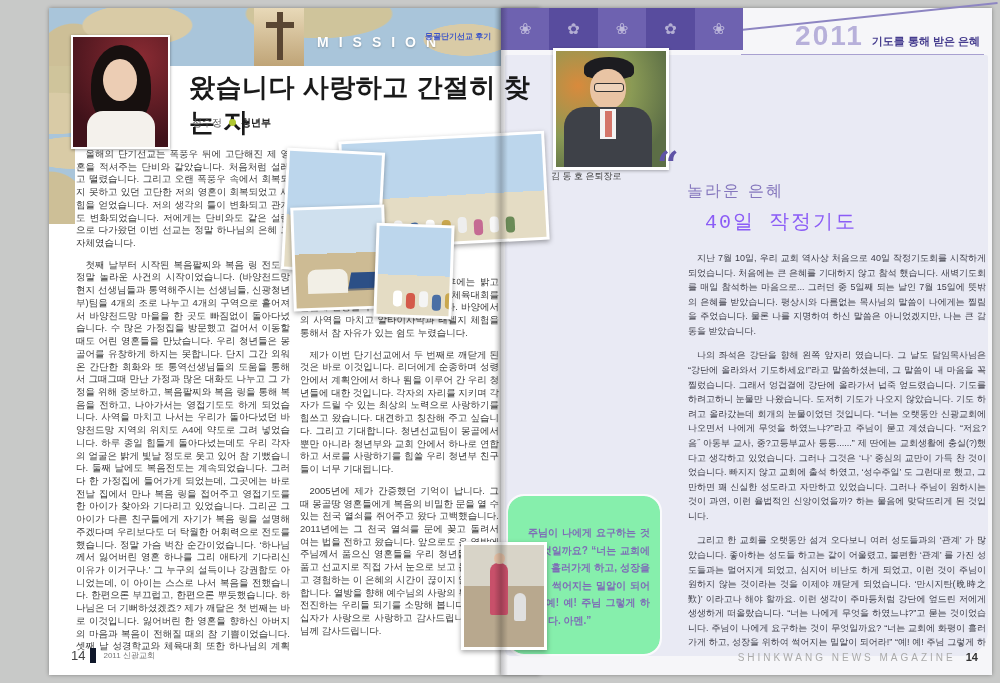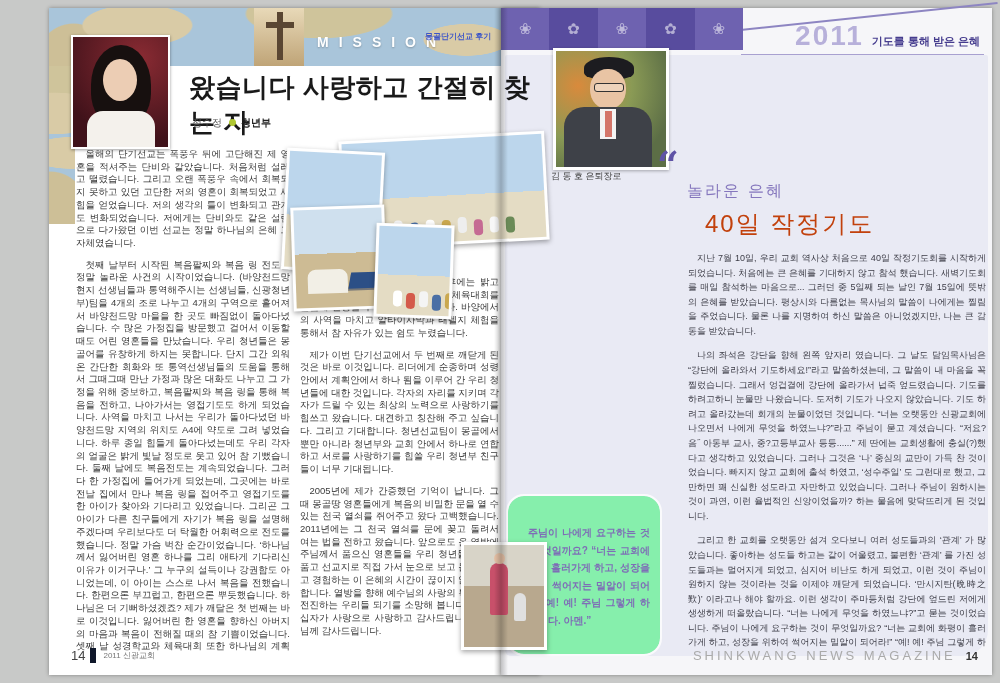--- a/index.html
+++ b/index.html
@@ -99,37 +99,37 @@
   #elder-photo .suit{position:absolute;left:8px;top:56px;width:88px;height:60px;border-radius:20px 20px 0 0;background:#3e4148;}
   #elder-photo .shirt{position:absolute;left:44px;top:58px;width:16px;height:30px;background:#f4f4f4;}
   #elder-photo .tie{position:absolute;left:49px;top:60px;width:7px;height:26px;background:#d4766a;}
   #elder-caption{position:absolute;left:50px;top:162px;width:114px;font-size:9px;color:#3c3c3c;z-index:5;}
 
   #rp-title{position:absolute;left:156px;top:146px;z-index:5;}
   #rp-title .qmark{font-family:"DejaVu Serif","Liberation Serif",serif;font-size:38px;font-weight:700;
        color:#5f53a6;line-height:.6;display:block;}
   #rp-title .l1{font-family:"DejaVu Serif","Liberation Serif",serif;font-size:16px;color:#8577bd;
        margin:4px 0 0 30px;letter-spacing:2px;}
-  #rp-title .l2{font-family:Liberation Sans, sans-serif;font-size:24px;color:#c2410c;
+  #rp-title .l2{font-family:Liberation Mono, monospace;font-size:20px;color:#8b5cf6;
        margin:6px 0 0 48px;letter-spacing:2px;}
 
   #rp-body{position:absolute;left:187px;top:243px;width:298px;height:398px;overflow:hidden;
        font-size:9px;line-height:1.62;color:#3c3c46;text-align:justify;}
   #rp-body p{margin:0 0 10px 0;text-indent:1em;}
 
   #quote-box{position:absolute;left:7px;top:488px;width:152px;height:158px;background:#86efac;
        border-radius:16px;outline:2px solid #fafafc;z-index:5;box-sizing:border-box;padding:28px 10px;}
   #quote-box .qt{font-size:10px;font-weight:700;color:#7e6eb6;line-height:1.75;text-align:justify;text-indent:1em;}
 
   
   #lp-footer{position:absolute;left:22px;bottom:12px;display:flex;align-items:center;z-index:6;}
   #lp-footer .num{font-size:13px;color:#444;padding-right:5px;border-right:6px solid #0f172a;}
   #lp-footer .lbl{font-size:8px;color:#777;padding-left:7px;}
   #rp-footer{position:absolute;right:14px;bottom:12px;display:flex;align-items:center;z-index:6;}
-  #rp-footer .lbl{font-size:13px;letter-spacing:3px;color:#aaa;margin-right:10px;}
+  #rp-footer .lbl{font-size:10px;letter-spacing:3px;color:#aaa;margin-right:10px;}
   #rp-footer .num{font-size:11px;font-weight:700;color:#333;}
 </style>
 </head>
 <body>
 
 <div id="canvas">
 
   <div class="page" id="left-page">
 
     <div class="map" id="map-top"></div>

